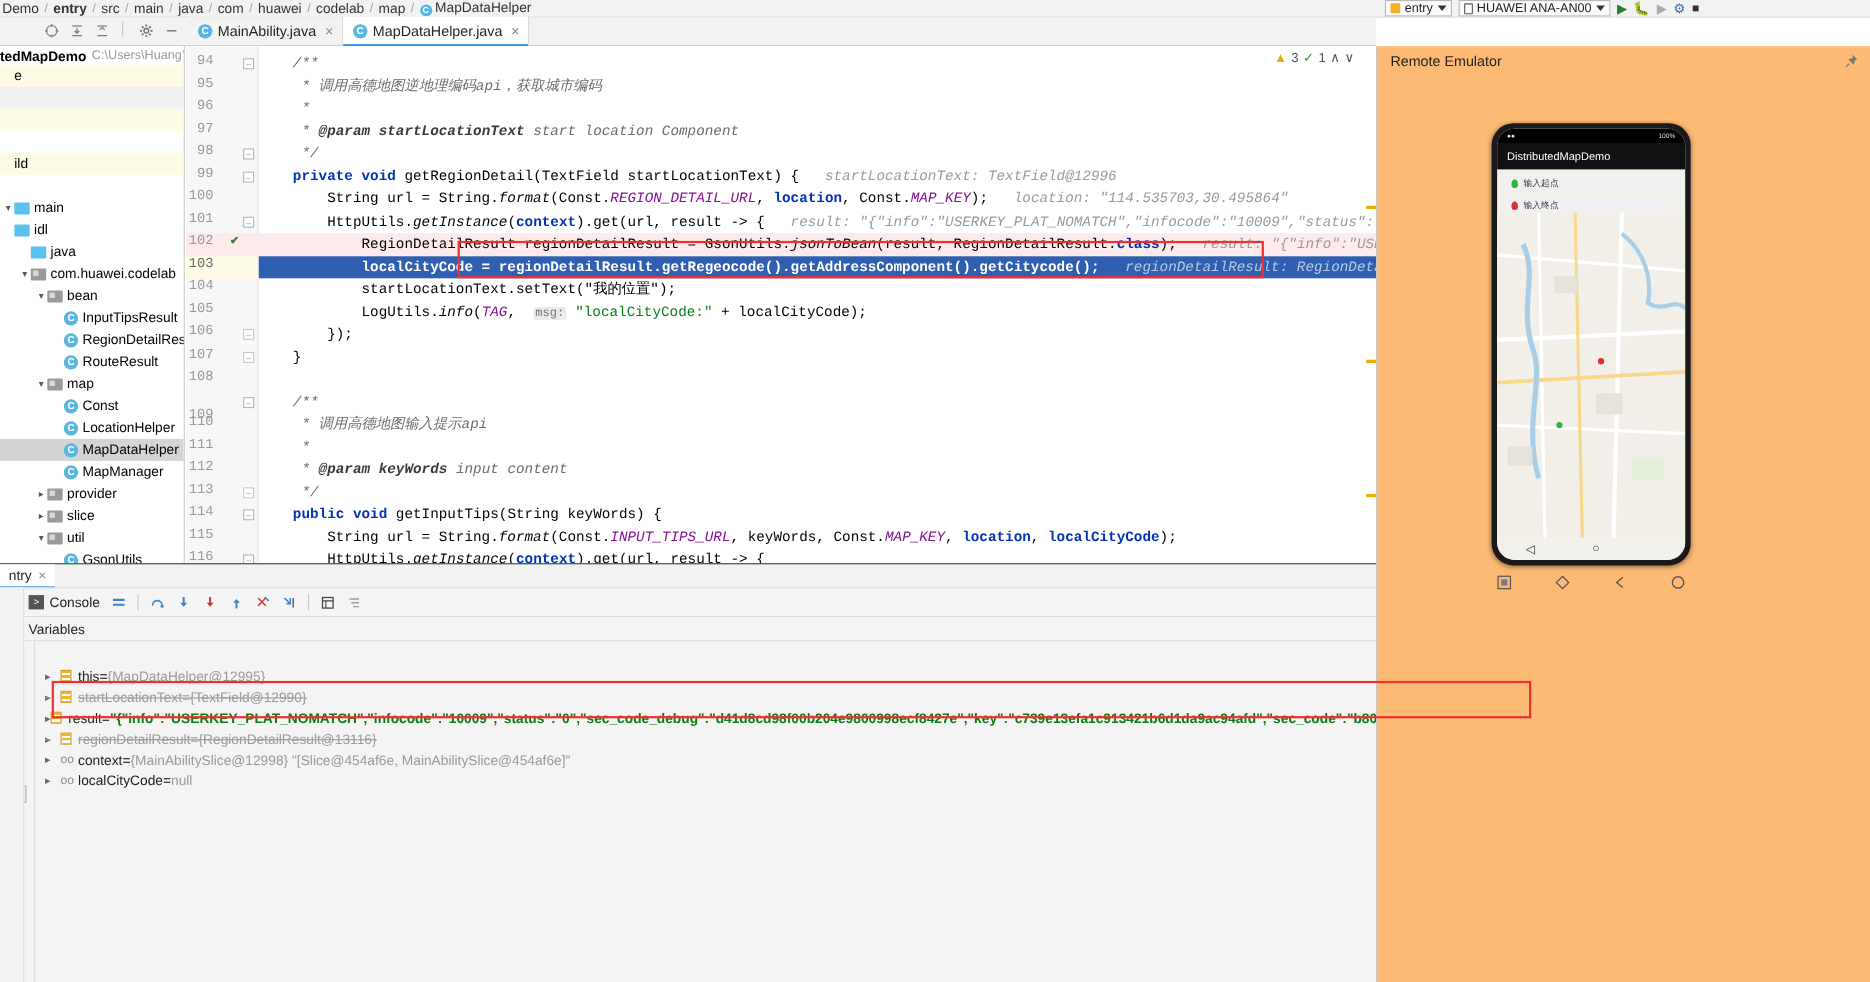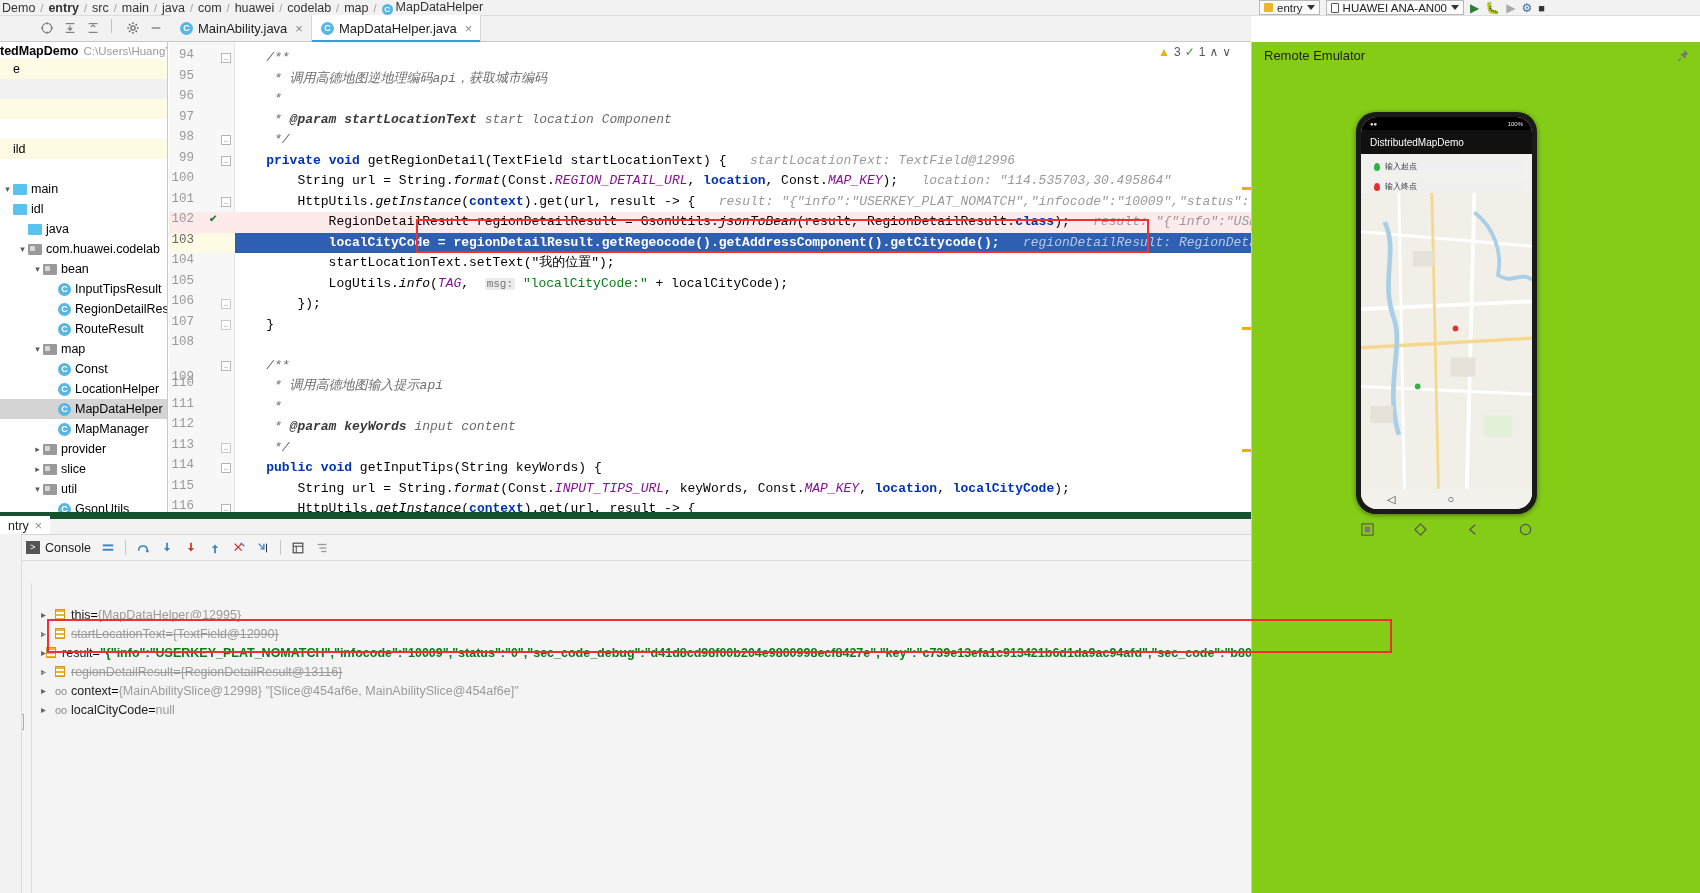--- a/index.html
+++ b/index.html
@@ -157,21 +157,21 @@
   .hintsel { color: #b8c9e8; font-style: italic; }
 
   .redbox {
     position: absolute; border: 2px solid #f03030; pointer-events: none; z-index: 9;
   }
   .rightmark { position: absolute; right: 0; width: 9px; height: 3px; }
 
   
   .emu-panel {
     position: absolute; left: 1251px; top: 42px; width: 449px; height: 851px;
-    background: #84cc16; border-left: 1px solid #c9c9c9;
+    background: #fdba74; border-left: 1px solid #c9c9c9;
   }
   .emu-head {
     height: 26px; display: flex; align-items: center; justify-content: space-between;
     padding: 0 10px 0 12px; font-size: 13px; color: #222;
   }
   .emu-title-line {
     text-align: center; font-size: 15px; font-weight: bold; color: #111;
     margin-top: 18px; display: flex; align-items: center; justify-content: center; gap: 6px;
   }
   .emu-timer { font-weight: normal; font-size: 15px; }
@@ -207,21 +207,21 @@
   .emu-tools {
     position: absolute; left: 104px; top: 480px; width: 181px;
     display: flex; align-items: center; justify-content: space-between;
     padding: 0 4px; color: #555;
   }
   .emu-tool-ic { width: 15px; height: 15px; cursor: pointer; }
 
   
   .runtab-bar {
     position: absolute; left: 0; top: 512px; width: 1251px; height: 22px;
-    background: #f2f2f2; border-top: 7px solid #14532d;
+    background: #f2f2f2; border-top: 1px solid #14532d;
     display: flex; align-items: center;
   }
   .runtab {
     display: flex; align-items: center; gap: 6px; height: 22px; padding: 0 8px;
     font-size: 12.5px; color: #222; border-bottom: 2px solid #3c9ae0; background: #fff;
     cursor: pointer;
   }
   .debug-panel {
     position: absolute; left: 0; top: 534px; width: 1251px; height: 359px;
     background: #f4f4f4; border-top: 1px solid #d6d6d6;
@@ -580,20 +580,21 @@
         <line x1="2.5" y1="6" x2="13.5" y2="6" stroke="#444" stroke-width="1.1"></line>
         <line x1="6" y1="6" x2="6" y2="13.5" stroke="#444" stroke-width="1.1"></line>
       </svg>
       <svg class="dt-ic" viewBox="0 0 16 16">
         <line x1="3" y1="4" x2="13" y2="4" stroke="#9a9a9a" stroke-width="1.5"></line>
         <line x1="5" y1="8" x2="13" y2="8" stroke="#9a9a9a" stroke-width="1.5"></line>
         <line x1="7" y1="12" x2="13" y2="12" stroke="#9a9a9a" stroke-width="1.5"></line>
       </svg>
     </div>
 
+    <div class="vars-head">Variables</div>
 
     <div class="vleft">
       <span class="vl-ic">+</span>
       <span class="vl-ic" style="color:#aaa;">−</span>
       <span class="vl-ic" style="color:#bbb;font-size:10px;">▲</span>
       <span class="vl-ic" style="color:#bbb;font-size:10px;">▼</span>
       <span class="vl-ic" style="font-size:12px;">📄</span>
       <span class="vl-ic" style="border:1px solid #aaa;font-size:10px;line-height:14px;">oo</span>
     </div>
 

